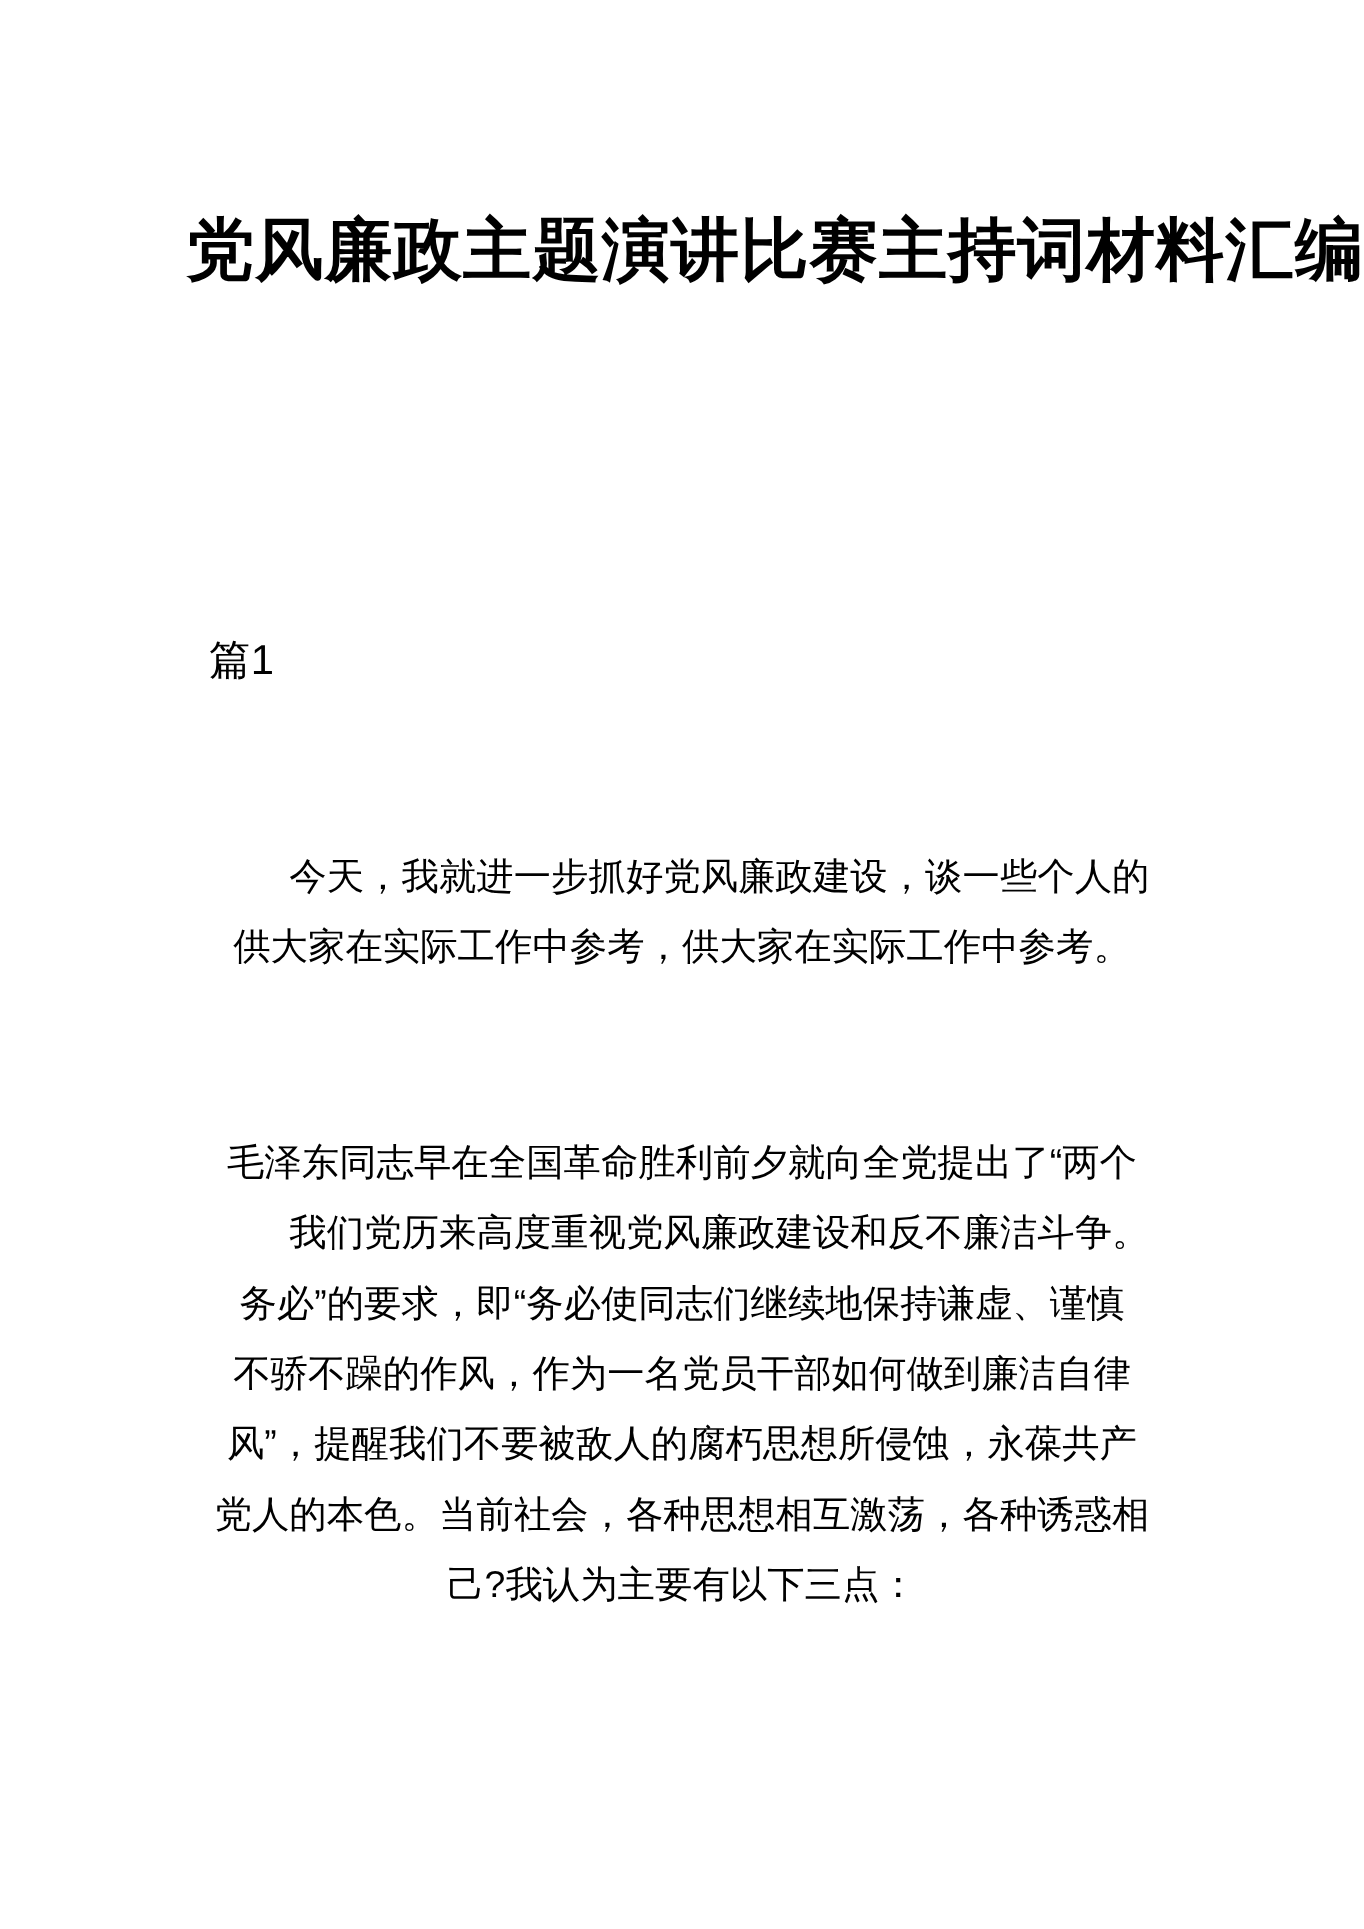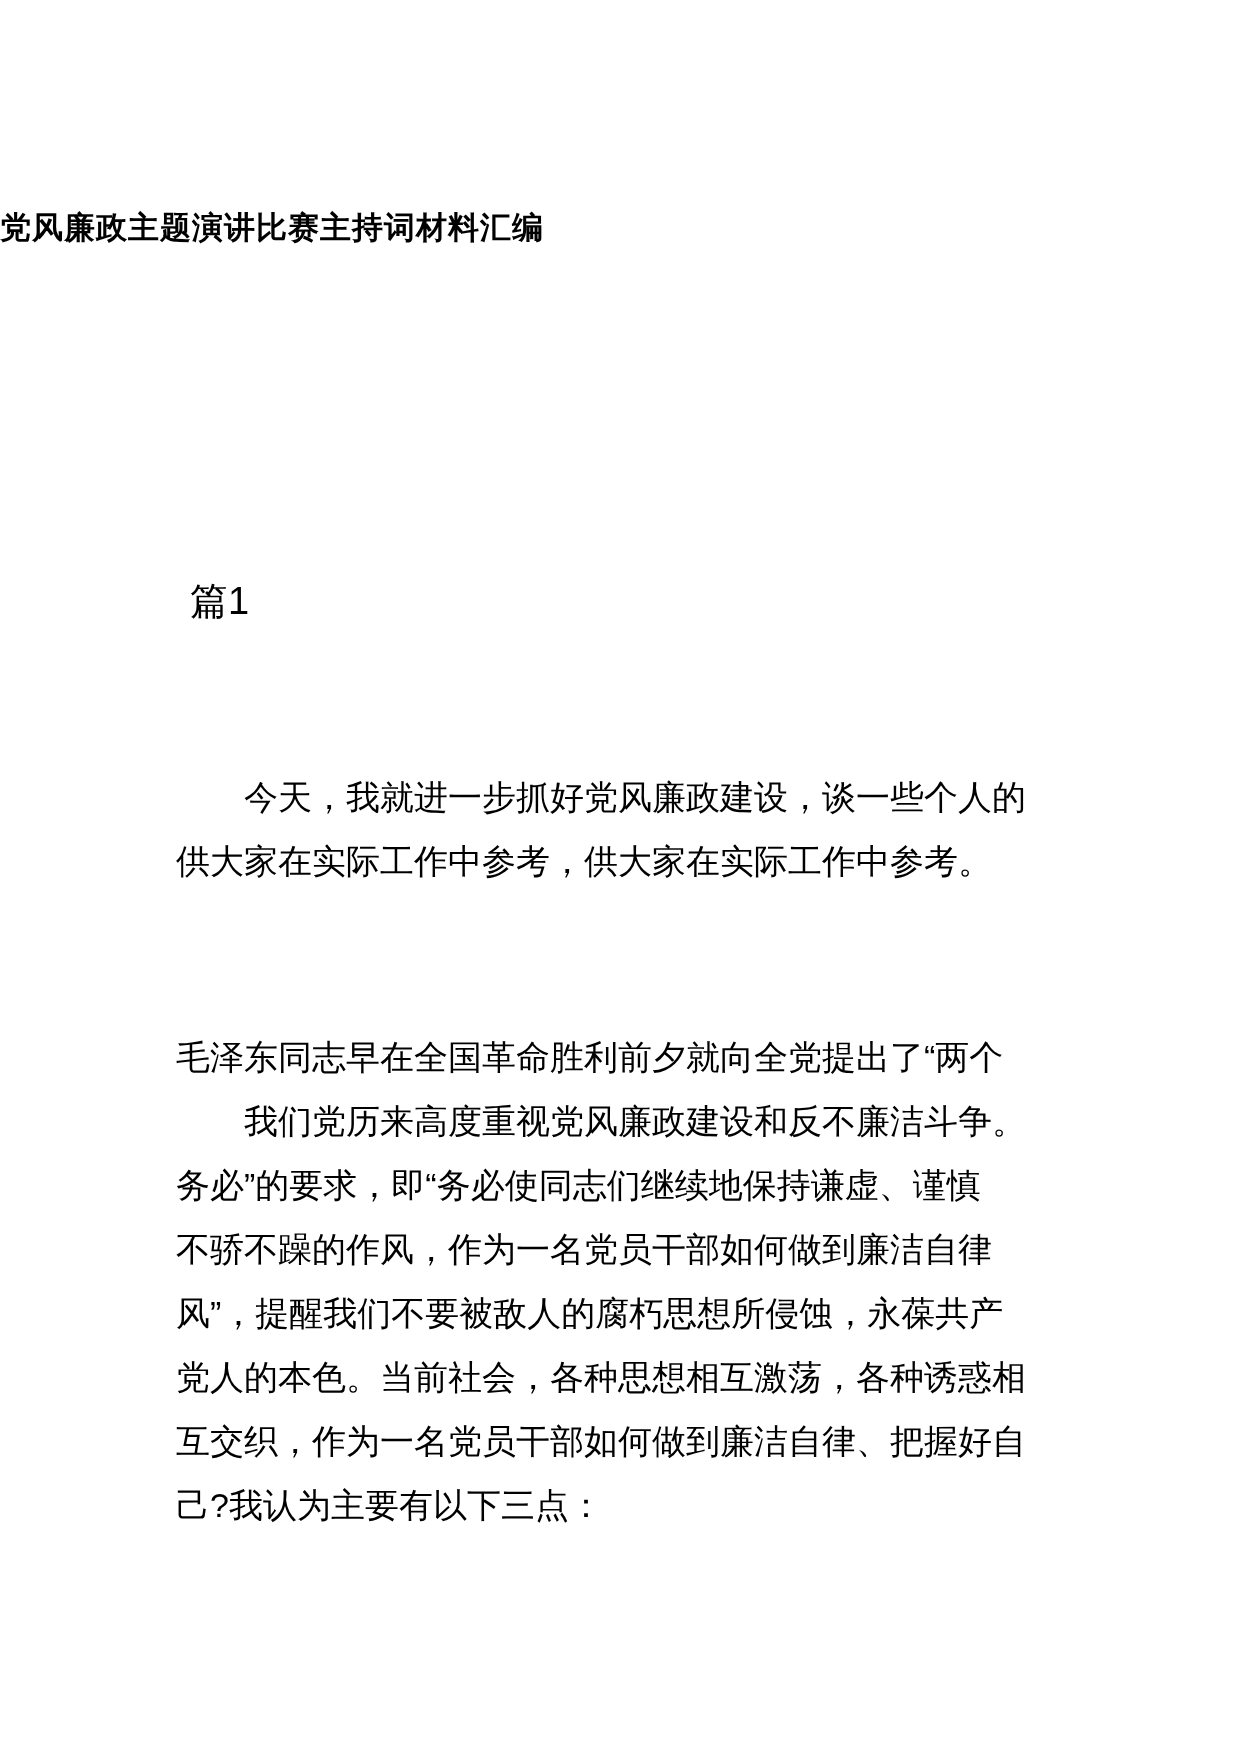--- a/index.html
+++ b/index.html
@@ -15,22 +15,22 @@
     color: #000000;
     font-family: "Liberation Sans", sans-serif;
     overflow: hidden;
   }
   .doc-title {
     position: absolute;
     top: 200px;
     left: 0;
     width: 100%;
     margin: 0;
-    text-align: left;
-    font-size: 31px;
+    text-align: right;
+    font-size: 62px;
     line-height: 56px;
     font-weight: 900;
     letter-spacing: 1px;
   }
   .doc-subtitle {
     position: absolute;
     top: 386px;
     left: 0;
     width: 100%;
     margin: 0;
@@ -51,25 +51,26 @@
     position: absolute;
     top: 635px;
     left: 190px;
     padding-left: 68px;
     font-size: 34px;
     line-height: 64px;
     font-weight: 400;
   }
   .paragraph {
     position: absolute;
-    left: 176px;
+    left: 188px;
     width: 864px;
     font-size: 34px;
     line-height: 64px;
     font-weight: 400;
+    text-align: center;
   }
   .paragraph .line {
     white-space: nowrap;
   }
   .paragraph .line.indent {
     padding-left: 68px;
   }
   .p1 { top: 765px; }
   .p2 { top: 1025px; }
 </style>
@@ -89,17 +90,16 @@
     <div class="line">供大家在实际工作中参考，供大家在实际工作中参考。</div>
   </div>
 
   <div class="paragraph p2">
     <div class="line">毛泽东同志早在全国革命胜利前夕就向全党提出了“两个</div>
     <div class="line indent">我们党历来高度重视党风廉政建设和反不廉洁斗争。</div>
     <div class="line">务必”的要求，即“务必使同志们继续地保持谦虚、谨慎</div>
     <div class="line">不骄不躁的作风，作为一名党员干部如何做到廉洁自律</div>
     <div class="line">风”，提醒我们不要被敌人的腐朽思想所侵蚀，永葆共产</div>
     <div class="line">党人的本色。当前社会，各种思想相互激荡，各种诱惑相</div>
-    <div class="line">互交织，作为一名党员干部如何做到廉洁自律、把握好自</div>
     <div class="line">己?我认为主要有以下三点：</div>
   </div>
 
 </div>
 
 </body></html>

